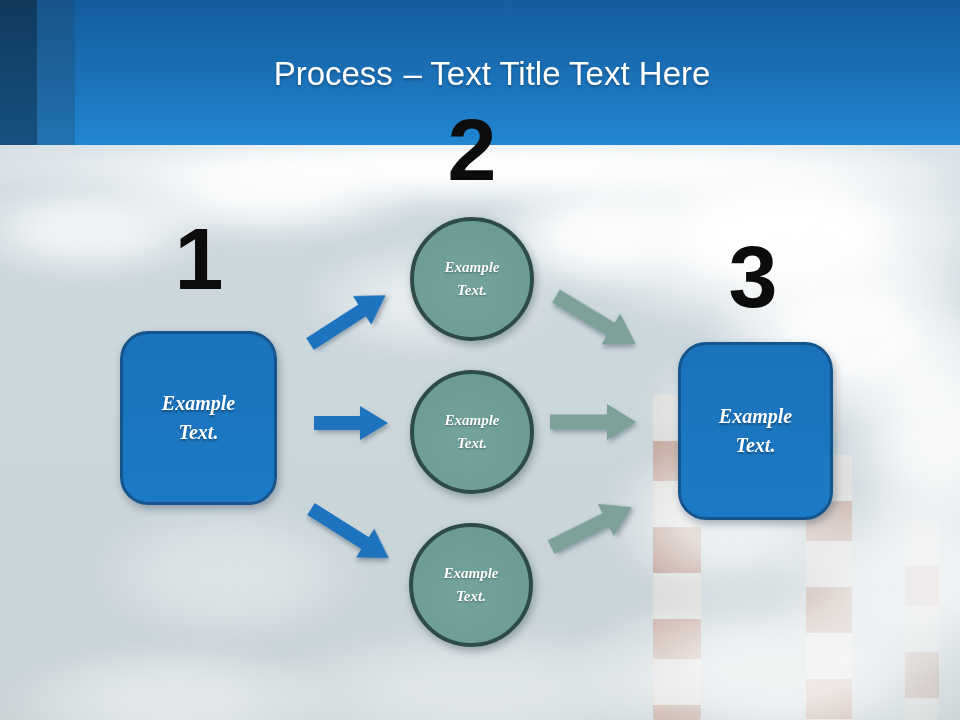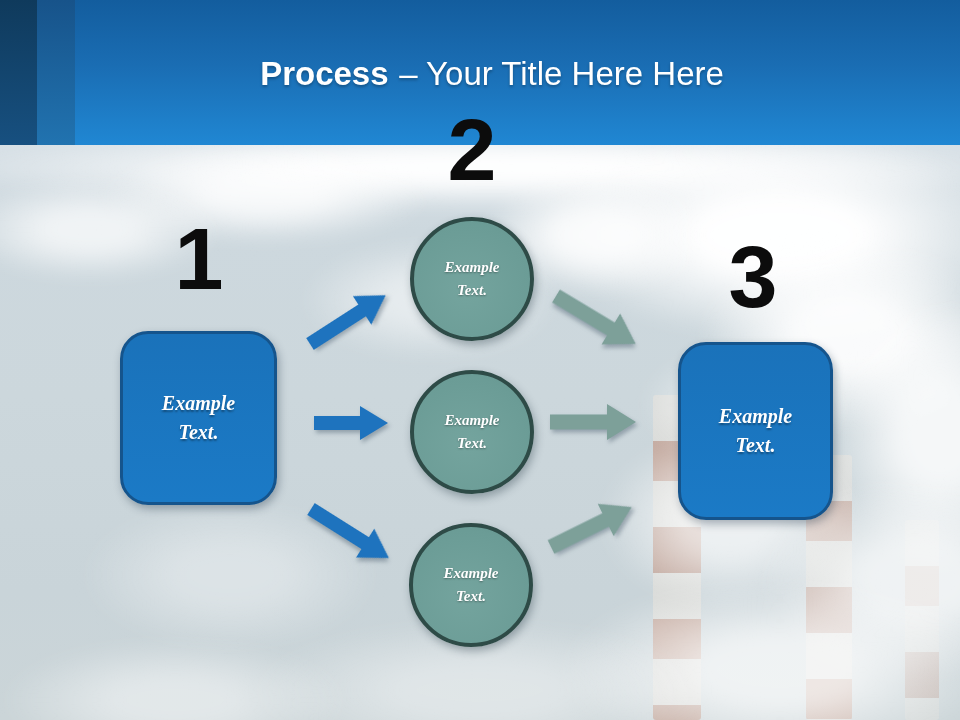--- a/index.html
+++ b/index.html
@@ -22,21 +22,21 @@
   
   .header{position:absolute;left:0;top:0;width:960px;height:145px;
     background:linear-gradient(180deg,#135d9e 0%,#1a6db3 45%,#2087d3 100%);}
   .strip1{position:absolute;left:0;top:0;width:37px;height:145px;
     background:linear-gradient(180deg,#0f3a5c,#175080);}
   .strip2{position:absolute;left:37px;top:0;width:38px;height:145px;
     background:linear-gradient(180deg,#17538a,#2173b0);}
   .title{position:absolute;left:0;top:52px;width:960px;padding-left:24px;
     box-sizing:border-box;text-align:center;color:#fff;font-size:33px;
     line-height:44px;text-shadow:0 2px 3px rgba(0,0,0,.28);white-space:nowrap;}
-  .title .t-bold{font-weight:bold;text-align:right;}
+  .title .t-bold{font-weight:normal;text-align:right;}
   .title .t-reg{font-weight:normal;margin-left:.32em;}
 
   
   .num{position:absolute;width:140px;text-align:center;color:#0c0c0c;
     font-size:88px;font-weight:bold;line-height:1;z-index:6;}
   .num.n1{left:129px;top:215px;}
   .num.n2{left:402px;top:106px;}
   .num.n3{left:683px;top:233px;}
 
   
@@ -89,21 +89,21 @@
     <div class="cloud" style="--o:.7;left:560px;top:580px;width:440px;height:180px;"></div>
     <div class="cloud" style="--o:.35;left:80px;top:500px;width:300px;height:150px;"></div>
     <div class="cloud" style="--o:.4;left:250px;top:620px;width:460px;height:140px;"></div>
     <div class="cloud" style="--o:.45;left:0px;top:640px;width:350px;height:120px;"></div>
   </div>
 
   <div class="header">
     <div class="strip1"></div>
     <div class="strip2"></div>
     <div class="title">
-      <span class="t-bold">Process</span><span class="t-reg">– Your Title Here Here</span>
+      <span class="t-bold">Process</span><span class="t-reg">– Text Title Text Here</span>
     </div>
   </div>
 
   <div class="num n1">1</div>
   <div class="num n2">2</div>
   <div class="num n3">3</div>
 
   <svg class="arrows" viewBox="0 0 960 720" xmlns="http://www.w3.org/2000/svg">
     <g transform="translate(310,344) rotate(-32.8)">
       <polygon points="0,-7 62,-7 62,-17 90,0 62,17 62,7 0,7" fill="#1e73be"></polygon>

